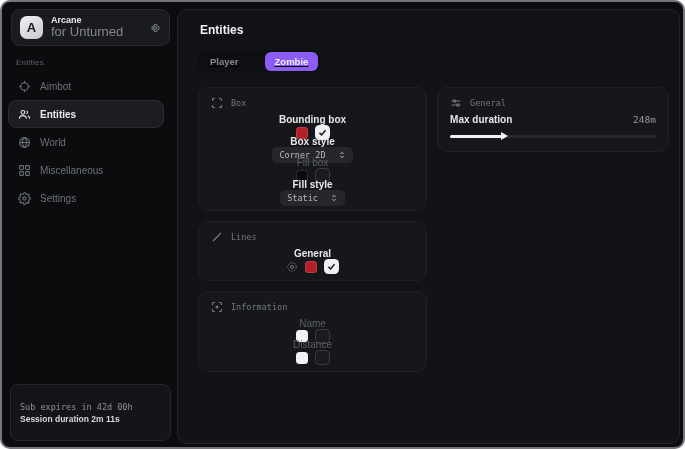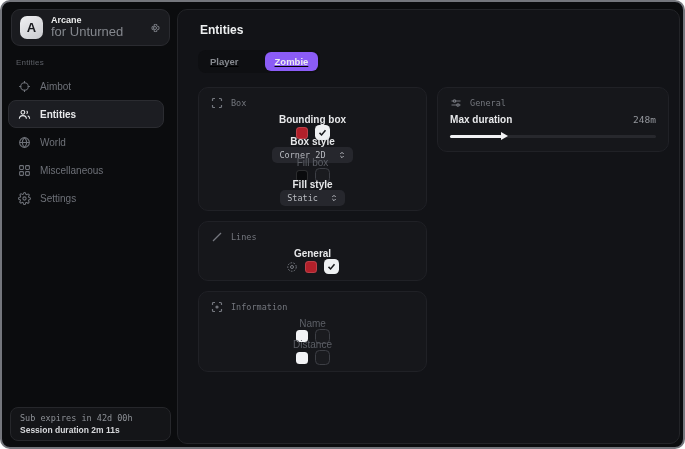--- a/index.html
+++ b/index.html
@@ -34,21 +34,21 @@
   .nav-item {
     height:28px; display:flex; align-items:center; gap:9px;
     padding:0 9px; border-radius:8px; border:1px solid transparent;
     color:#6e7178; font-size:10px; cursor:pointer;
   }
   .nav-item .nicon { display:flex; width:13px; justify-content:center; }
   .nav-item.selected {
     background:#1c1d22; border-color:#2b2c31; color:#e8e9eb; font-weight:bold;
   }
   .footer-card {
-    position:absolute; left:8px; bottom:6px; width:161px; height:34px;
+    position:absolute; left:8px; bottom:6px; width:161px; height:57px;
     background:#141518; border:1px solid #26272b; border-radius:8px;
     padding:5px 9px; display:flex; flex-direction:column; justify-content:center; gap:2px;
   }
   .sub-line { font-family:"DejaVu Sans Mono", monospace; font-size:8.5px; color:#8d9096; }
   .session-line { font-size:8.5px; font-weight:bold; color:#d7d8db; }
   
   .main {
     position:absolute; left:175px; top:7px; width:503px; height:435px;
     background:#121317; border:1px solid #232428; border-radius:10px;
     padding:13px 10px;

